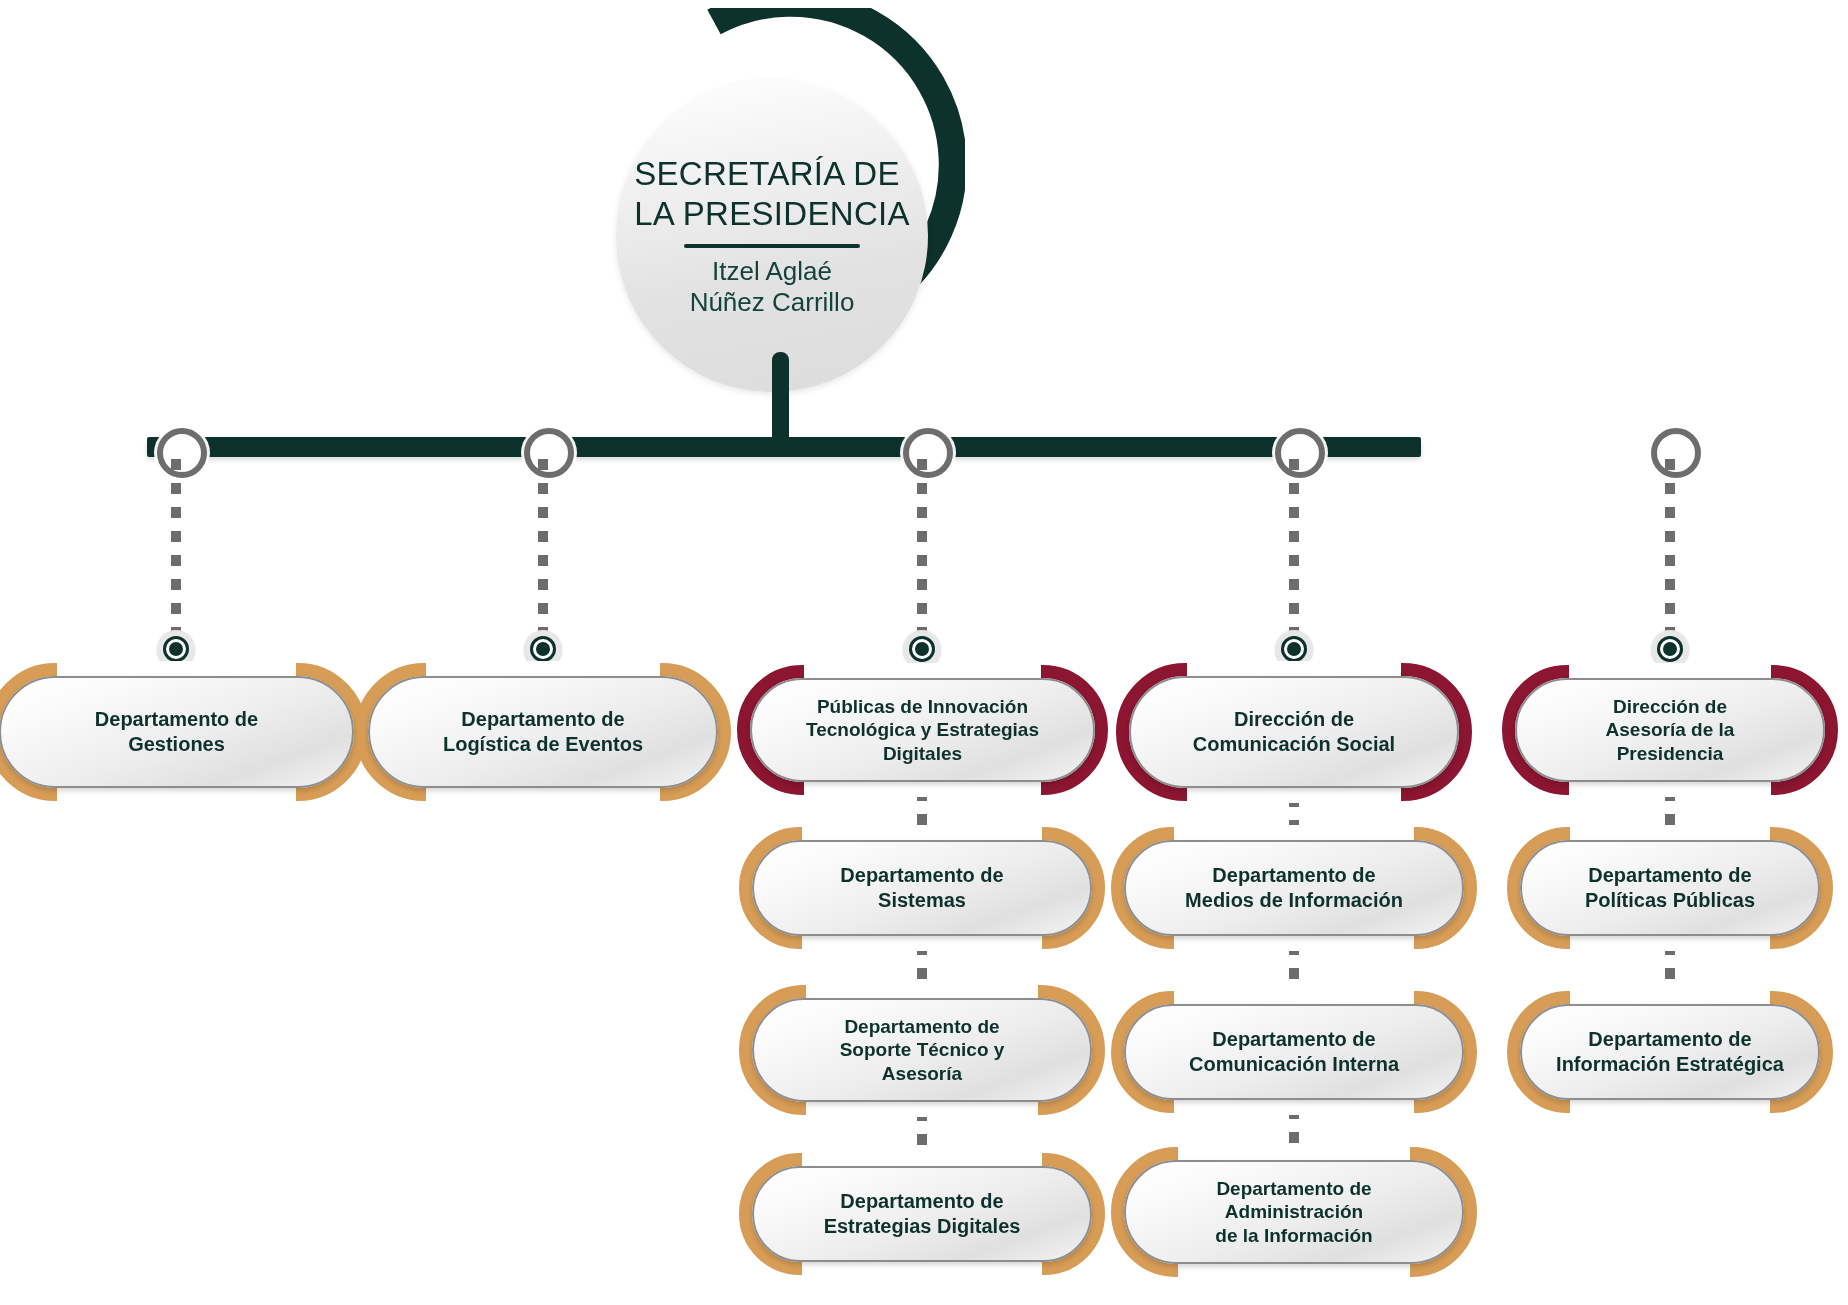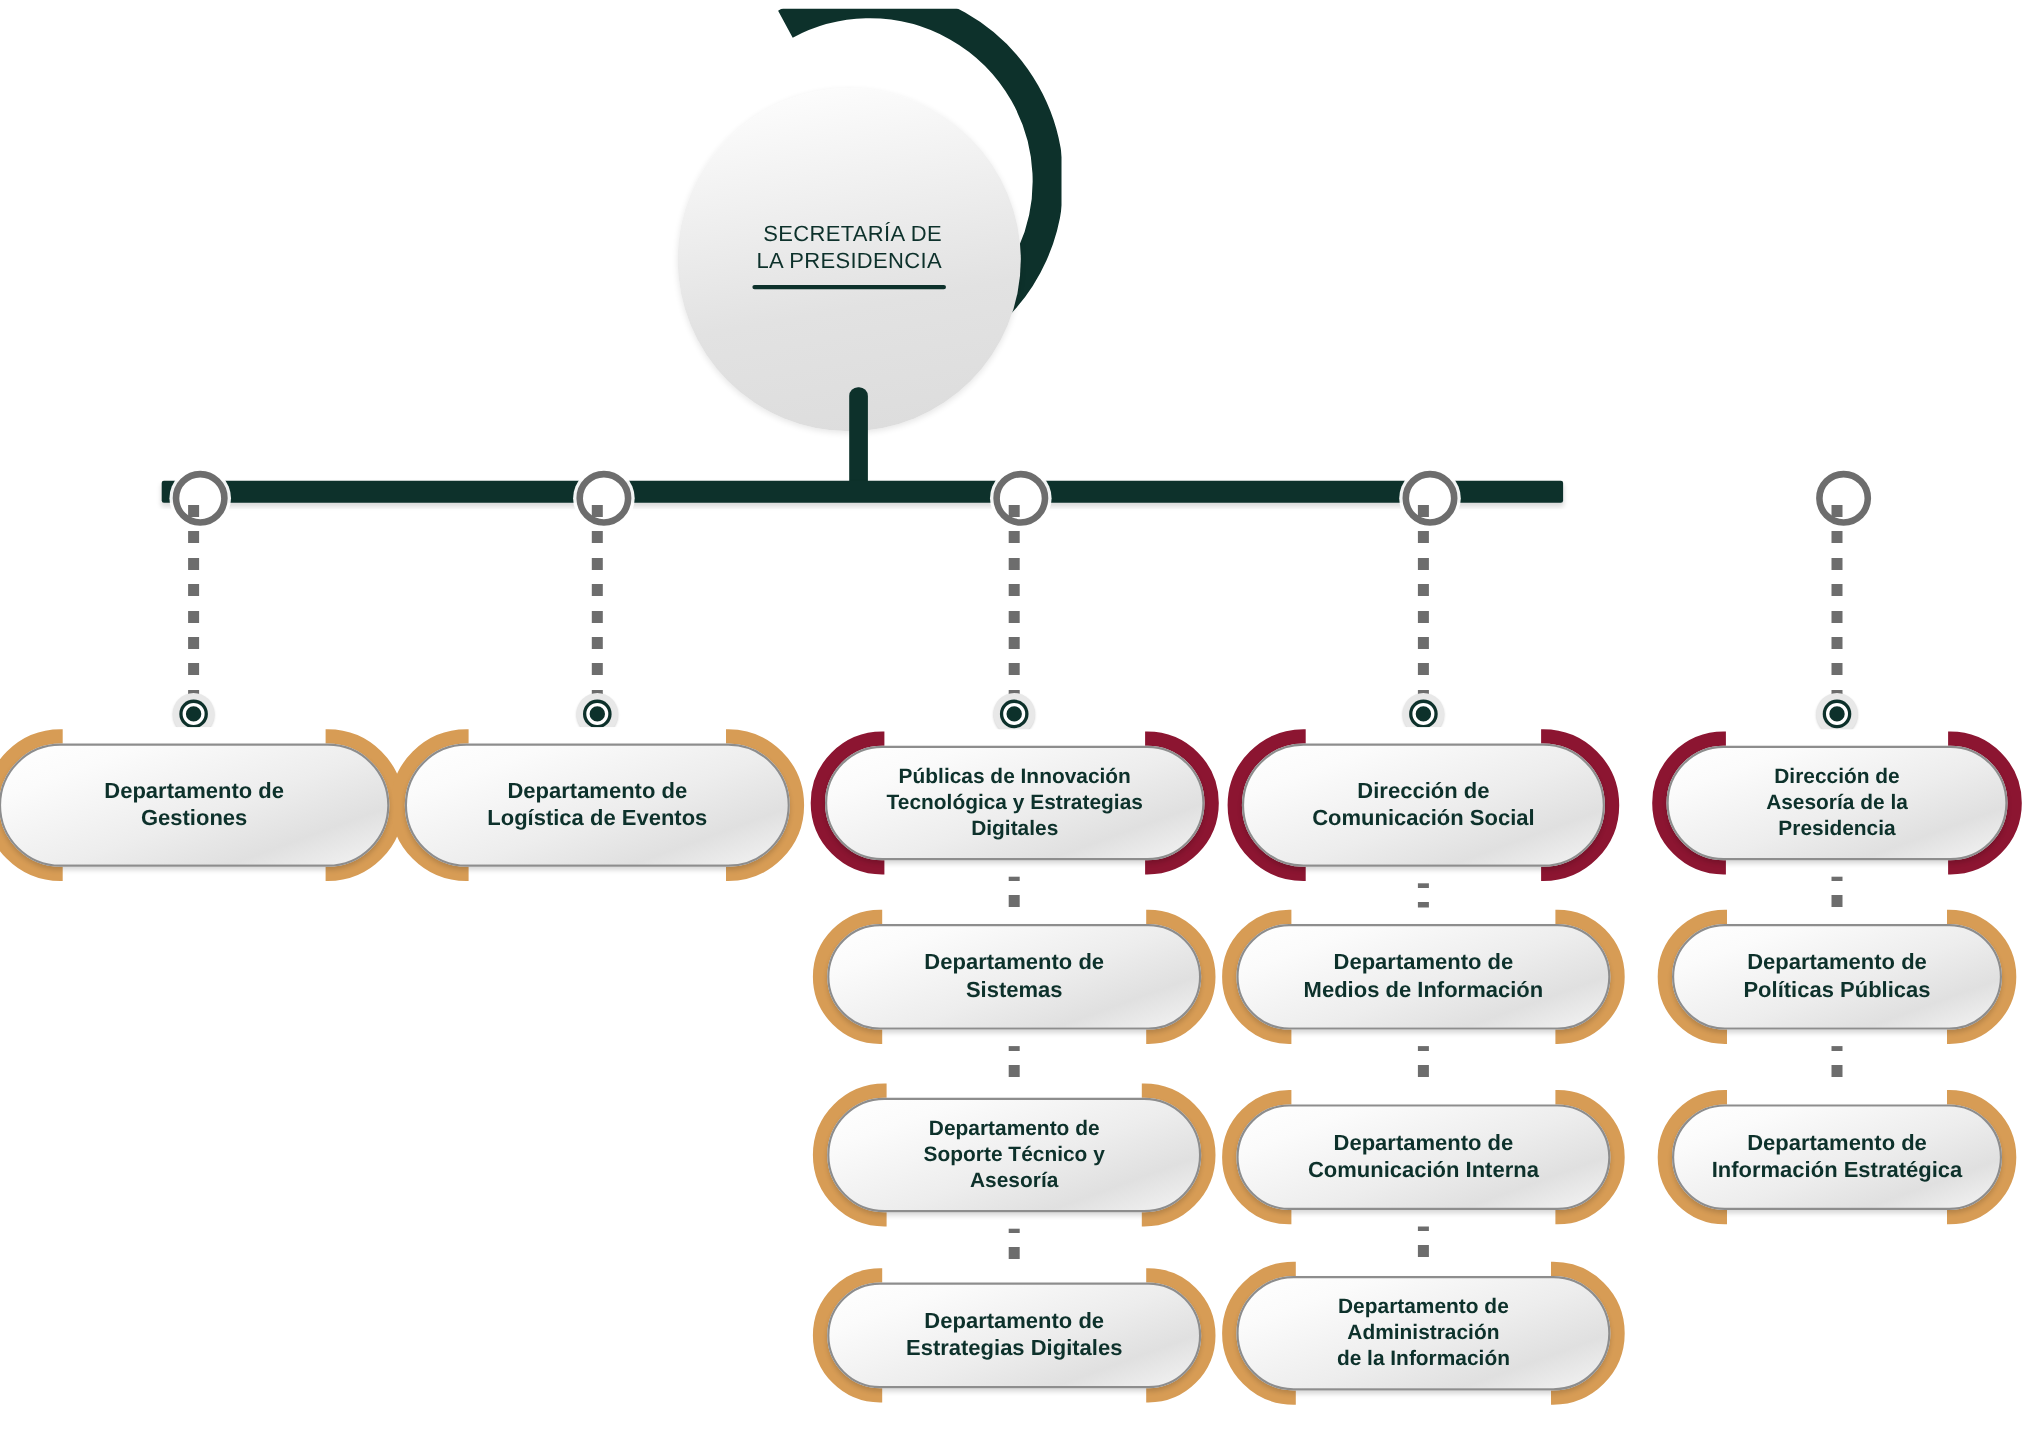--- a/index.html
+++ b/index.html
@@ -20,21 +20,21 @@
     position:absolute;left:0;top:0;width:355px;height:345px;
   }
   .root-circle{
     position:absolute;left:6px;top:72px;
     width:312px;height:312px;border-radius:50%;
     background:linear-gradient(170deg,#ffffff 0%,#f2f2f2 28%,#e2e2e2 62%,#dcdcdc 100%);
     box-shadow:0 2px 6px rgba(0,0,0,.10);
     display:flex;flex-direction:column;align-items:center;justify-content:center;
   }
   .root-title{
-    color:#0d312b;font-size:20px;line-height:1.22;text-align:right;
+    color:#0d312b;font-size:33px;line-height:1.22;text-align:left;
     letter-spacing:.3px;font-weight:400;white-space:pre-line;
   }
   .root-rule{
     width:176px;height:4px;background:#0d312b;margin:9px 0 8px 0;border-radius:2px;
   }
   .root-name{
     color:#13433b;font-size:26px;line-height:1.2;text-align:center;white-space:pre-line;font-weight:400;
   }
   .root-stem{
     position:absolute;left:772px;top:352px;width:17px;height:100px;
@@ -114,20 +114,22 @@
 
   <div class="root-wrap">
     <svg class="root-arc" viewBox="0 0 355 345">
       <path d="M 104 14
                A 162 162 0 1 1 118 306" fill="none" stroke="#0d312b" stroke-width="28" stroke-linecap="butt"></path>
     </svg>
     <div class="root-circle">
       <div class="root-title">SECRETARÍA DE
 LA PRESIDENCIA</div>
       <div class="root-rule"></div>
+      <div class="root-name">Itzel Aglaé
+Núñez Carrillo</div>
     </div>
   </div>
   <div class="root-stem"></div>
 
   <div class="bus"></div>
 
   <div id="layer">
       <div class="bus-node" style="left: 176px;"></div>
       <div class="bus-node" style="left: 543px;"></div>
       <div class="bus-node" style="left: 922px;"></div>

